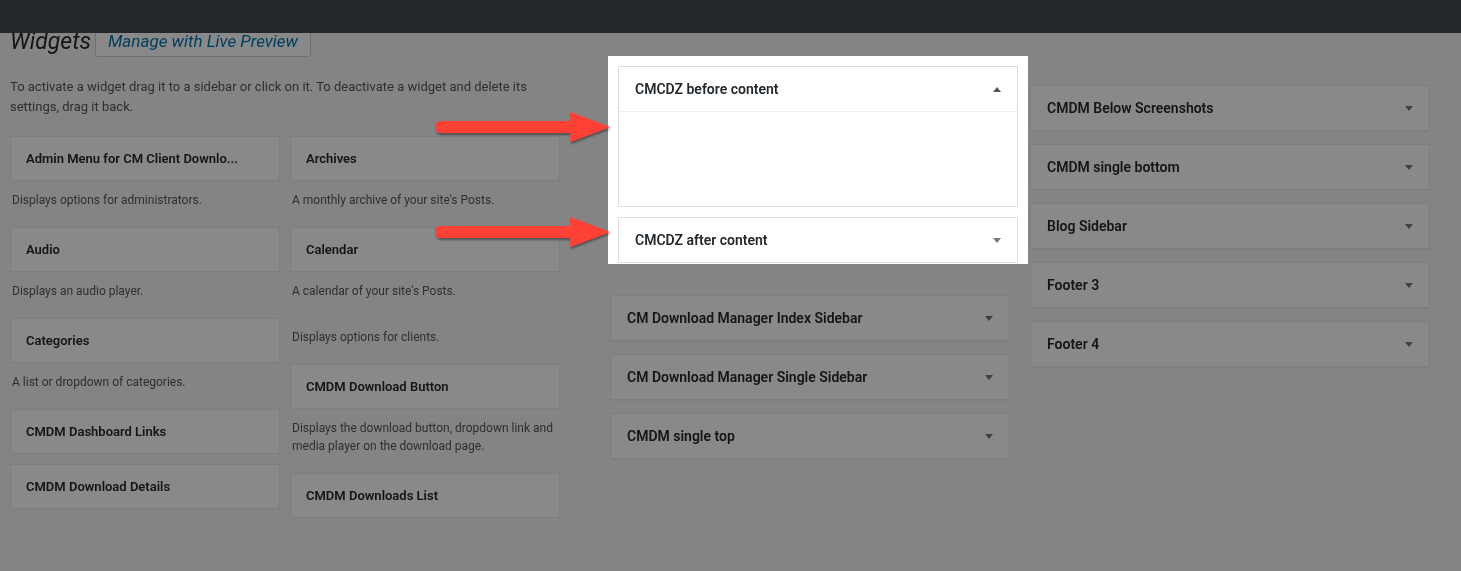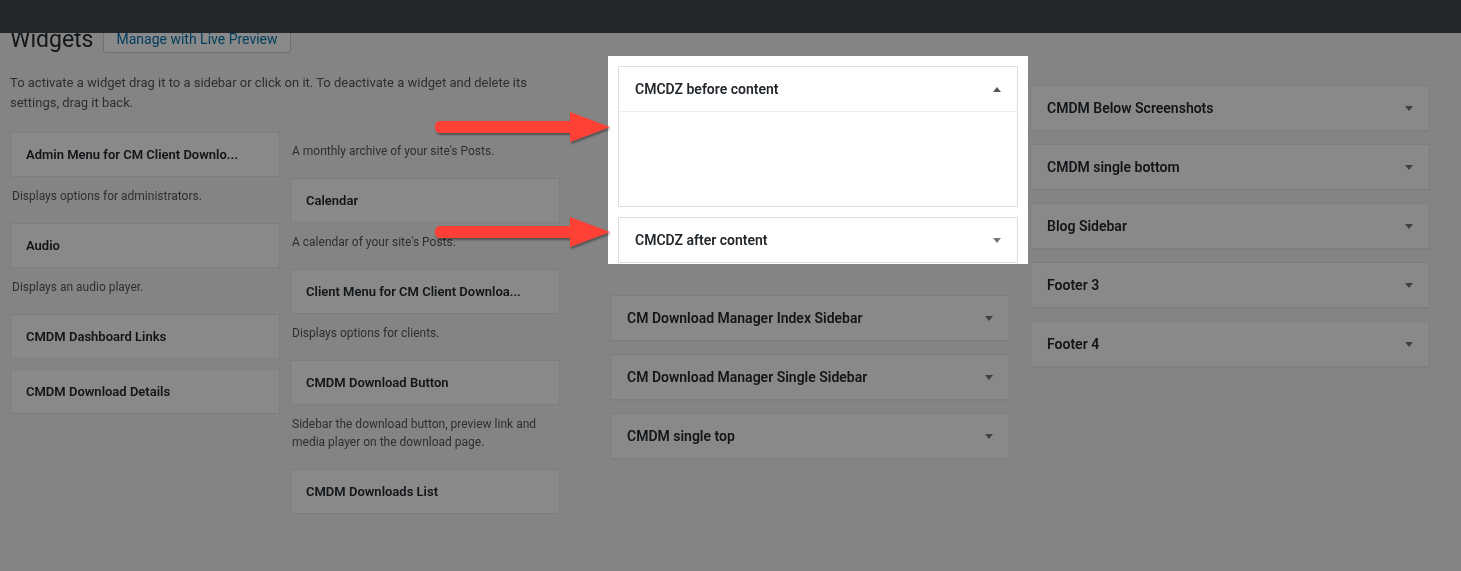--- a/index.html
+++ b/index.html
@@ -69,34 +69,35 @@
       padding-top: 60px;
     }
     .col-right {
       width: 400px;
       flex-shrink: 0;
       padding-top: 60px;
     }
     .page-title-row {
       display: flex;
       align-items: center;
-      gap: 10px;
+      gap: 4px;
       margin-bottom: 20px;
+      font-style: italic;
     }
     .page-title {
       font-size: 23px;
       font-weight: 400;
       color: #23282d;
     }
     .preview-link {
       color: #0073aa;
       border: 1px solid #ccc;
       border-radius: 3px;
       padding: 5px 12px;
-      font-size: 14px;
+      font-size: 17px;
       text-decoration: none;
       background: #fafafa;
     }
     .section-title {
       font-size: 16px;
       font-weight: 600;
       margin-bottom: 10px;
       color: #23282d;
     }
     .section-desc {
@@ -230,41 +231,45 @@
       <div class="widget-col">
         <div class="widget">
             <div class="widget-header">Admin Menu for CM Client Downlo...</div>
             <div class="widget-desc">Displays options for administrators.</div>
           </div>
         <div class="widget">
             <div class="widget-header">Audio</div>
             <div class="widget-desc">Displays an audio player.</div>
           </div>
         <div class="widget">
+            <div class="widget-header">Categories</div>
+            <div class="widget-desc">A list or dropdown of categories.</div>
+          </div>
+        <div class="widget">
             <div class="widget-header">CMDM Dashboard Links</div>
           </div>
         <div class="widget">
             <div class="widget-header">CMDM Download Details</div>
           </div>
       </div>
       <div class="widget-col">
         <div class="widget">
+            <div class="widget-header">Archives</div>
             <div class="widget-desc">A monthly archive of your site's Posts.</div>
           </div>
         <div class="widget">
             <div class="widget-header">Calendar</div>
             <div class="widget-desc">A calendar of your site's Posts.</div>
           </div>
         <div class="widget">
-            <div class="widget-header">Client Menu for CM Client Downloa...</div>
             <div class="widget-desc">Displays options for clients.</div>
           </div>
         <div class="widget">
             <div class="widget-header">CMDM Download Button</div>
-            <div class="widget-desc">Sidebar the download button, preview link and media player on the download page.</div>
+            <div class="widget-desc">Displays the download button, dropdown link and media player on the download page.</div>
           </div>
         <div class="widget">
             <div class="widget-header">CMDM Downloads List</div>
           </div>
       </div>
     </div>
   </div>
 
   <div class="col-mid">
     <div style="height:210px"></div>

